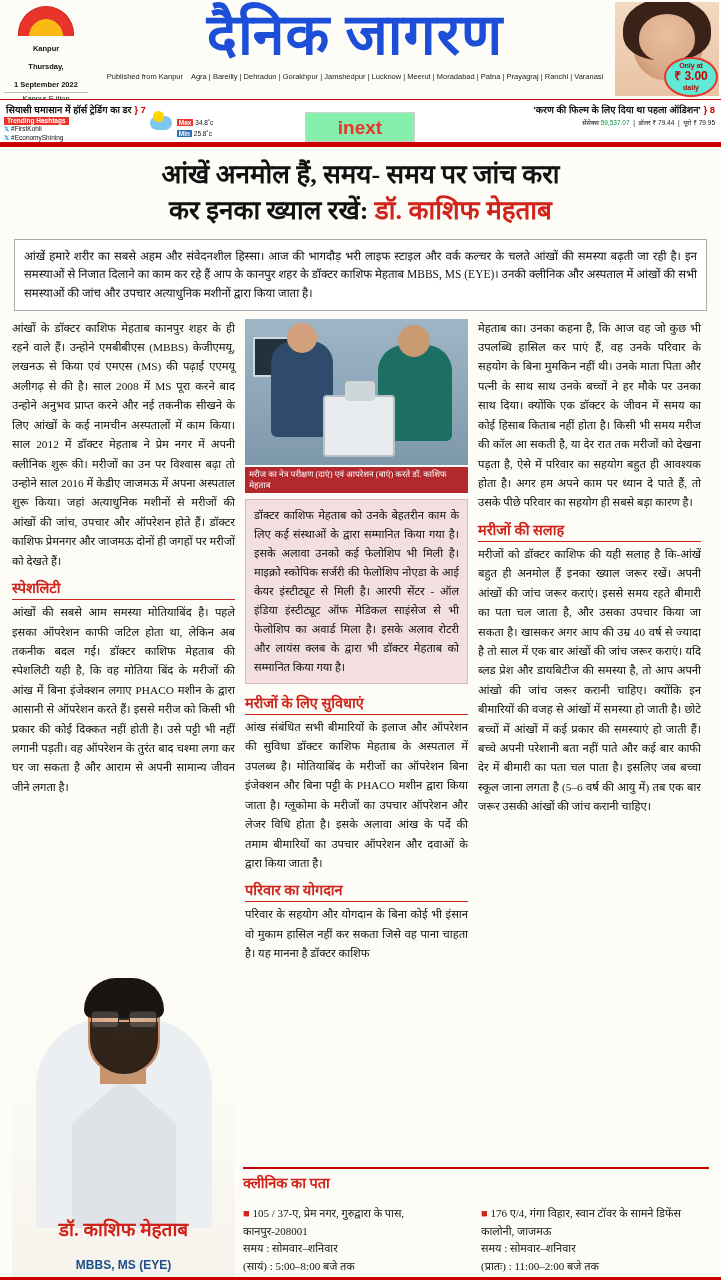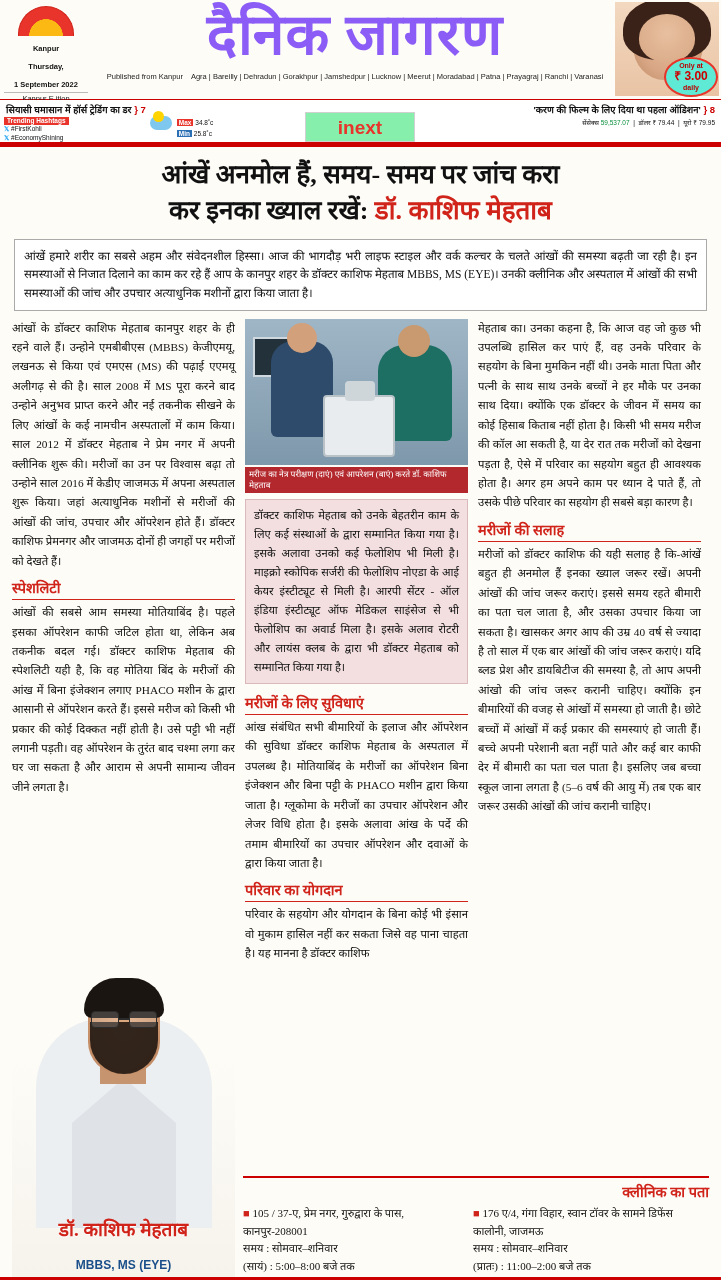--- a/index.html
+++ b/index.html
@@ -33,21 +33,21 @@
   .mast-left .date { font-weight:bold; font-size:7.5px; color:#111;margin-top:8px; }
   .mast-left .ed { border-top:1px solid #bbb; border-bottom:1px solid #bbb; margin:2px 0; padding:1px 0; font-weight:normal;}
   .mast-left .price { font-size:7px; }
   .mast-left .site { background:#e8342a; color:#fff; font-weight:bold; font-size:7px; margin-top:3px; padding:1px 0; }
 
   .mast-title {
     position:absolute; left:95px; top:2px; width:520px; text-align:center;
   }
   .mast-title .logo {
     font-family:"Liberation Serif", serif;
-    font-weight:bold; font-size:57px; line-height:66px; color:#8b5cf6;
+    font-weight:bold; font-size:57px; line-height:66px; color:#1d4ed8;
     letter-spacing:1px;
   }
   .mast-title .pubinfo {
     font-size:7.5px; color:#222; margin-top:4px; line-height:1.3;
   }
 
   .mast-right {
     position:absolute; right:2px; top:2px; width:104px; height:94px;
     background:linear-gradient(#f3d9c0,#e9c3a4);
     overflow:hidden;
@@ -230,23 +230,23 @@
     font-family:"Liberation Sans", sans-serif; font-weight:bold; font-size:12px; color:#1a4f8a; margin-top:16px;
   }
 
   
   .clinic {
     position:absolute; left:243px; bottom:4px; width:466px;
     border-top:2px solid #c00;
   }
   .clinic h3 {
     font-family:"Liberation Serif", serif; font-weight:bold; font-size:14.5px;
-    color:#d0241b; margin:3px 0 4px 0; text-align:right;
-  }
-  .clinic .rows { display:flex; gap:2px; }
+    color:#d0241b; margin:3px 0 13px 0; text-align:left;
+  }
+  .clinic .rows { display:flex; gap:10px; }
   .clinic .addr {
     width:228px; font-family:"Liberation Serif", serif; font-size:11px; line-height:1.62;
   }
   .clinic .addr .bullet { color:#d0241b; font-weight:bold; }
   .lastrule{ position:absolute; left:0; bottom:0; width:721px; height:3px; background:#c00;}
 </style>
 </head>
 <body>
 
 <div class="page">

